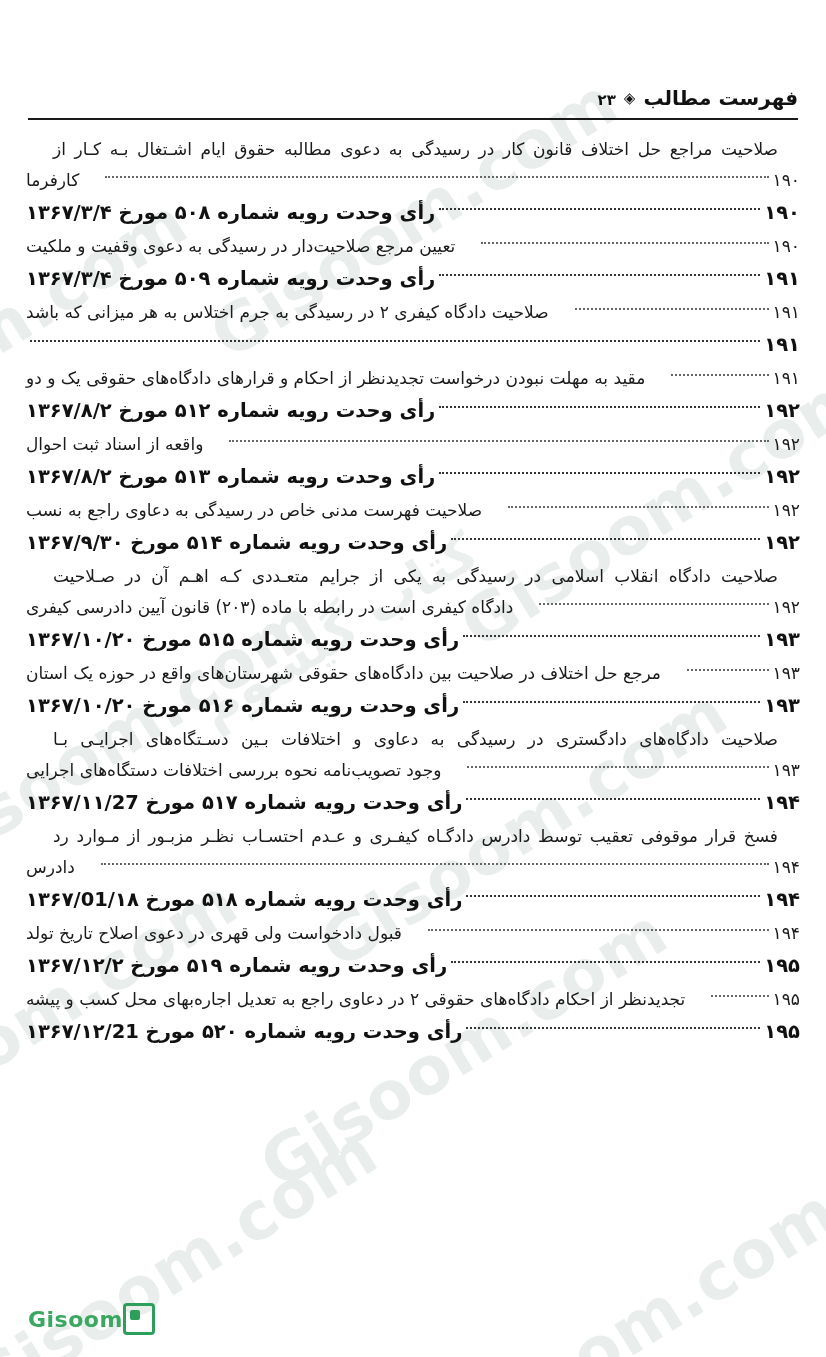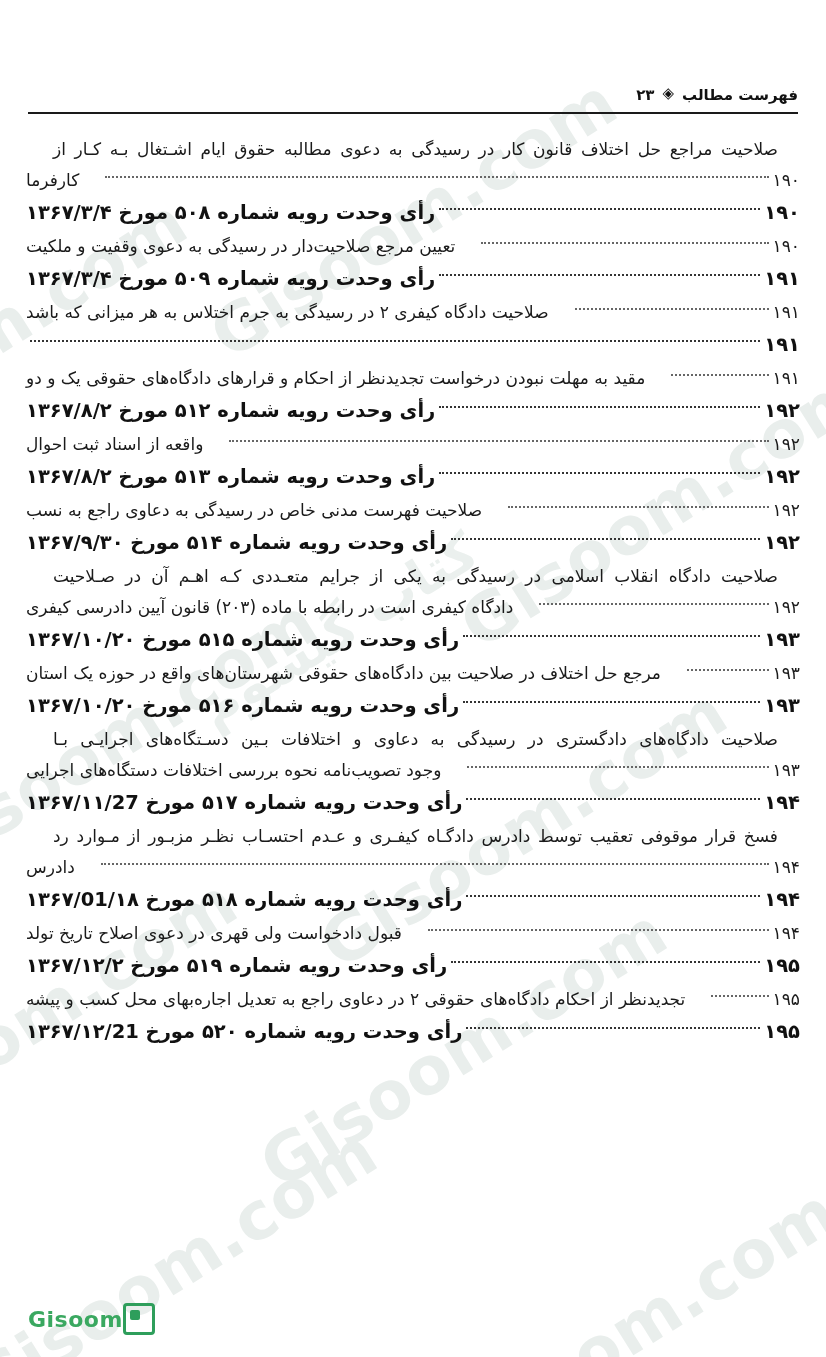--- a/index.html
+++ b/index.html
@@ -57,21 +57,21 @@
     z-index: 3;
   }
   .header-row {
     display: flex;
     flex-direction: row;
     align-items: baseline;
     justify-content: flex-start;
     gap: 8px;
   }
   .header-title {
-    font-size: 15px;
+    font-size: 20px;
     font-weight: 700;
     color: #111;
     letter-spacing: 0;
   }
   .header-diamond {
     font-size: 15px;
     color: #111;
     position: relative;
     top: -2px;
   }

